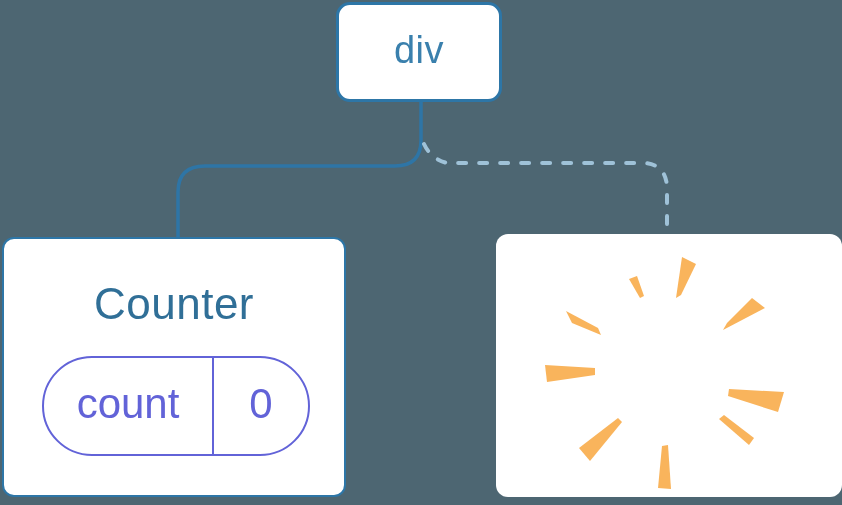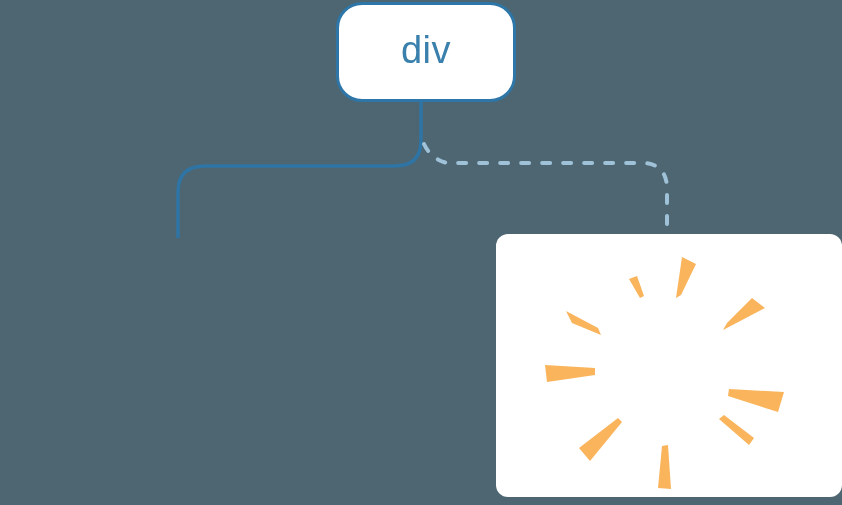--- a/index.html
+++ b/index.html
@@ -4,25 +4,25 @@
 <style>
   html,body{margin:0;padding:0;background:#4d6672;}
   .stage{
     position:relative;
     width:842px;height:505px;
     overflow:hidden;
     background:var(--background,#4d6672);
     font-family:"Liberation Sans","DejaVu Sans",sans-serif;
   }
   .node-root{
-    position:absolute;left:336px;top:2px;width:180px;height:100px;
+    position:absolute;left:336px;top:2px;width:166px;height:100px;
     box-sizing:border-box;
     background:var(--card_bg,#fff);
     border:3px solid var(--node_border,#2d76a7);
-    border-radius:26px;
+    border-radius:14px;
     display:flex;align-items:center;justify-content:center;
   }
   .node-root .label{
     color:var(--node_text,#3a80ad);
     font-size:38px;font-weight:500;letter-spacing:0.5px;
     padding-bottom:4px;
   }
   .card{
     position:absolute;box-sizing:border-box;
     background:var(--card_bg,#fff);
@@ -67,20 +67,27 @@
     fill:none;stroke:var(--edge_dashed,#9fc2d8);stroke-width:4px;
     stroke-dasharray:8 13;stroke-linecap:round;
   }
   .poof polygon{fill:var(--poof,#f9b45c);}
 </style>
 </head>
 <body>
 
 <div class="stage" style="--background: #4d6672; --card_bg: #ffffff; --node_border: #2d76a7; --node_text: #3a80ad; --counter_title: #306f97; --state_pill: #6263d8; --edge_solid: #2e75a6; --edge_dashed: #9fc2d8; --poof: #f9b45c;">
 
+  <div class="card card-counter">
+    <div class="title">Counter</div>
+    <div class="pill">
+      <span class="key">count</span>
+      <span class="val">0</span>
+    </div>
+  </div>
 
   <div class="card card-removed"></div>
 
   <div class="node-root">
     <span class="label">div</span>
   </div>
 
   <svg class="overlay" viewBox="0 0 842 505">
     <path class="edge-solid" d="M421 102 L421 140 Q421 166 395 166 L205 166 Q178 166 178 192 L178 238"></path>
     <path class="edge-dashed" d="M424 144 Q431 159 447 163 L645 163 Q666 165 667 187 L667 234"></path>

